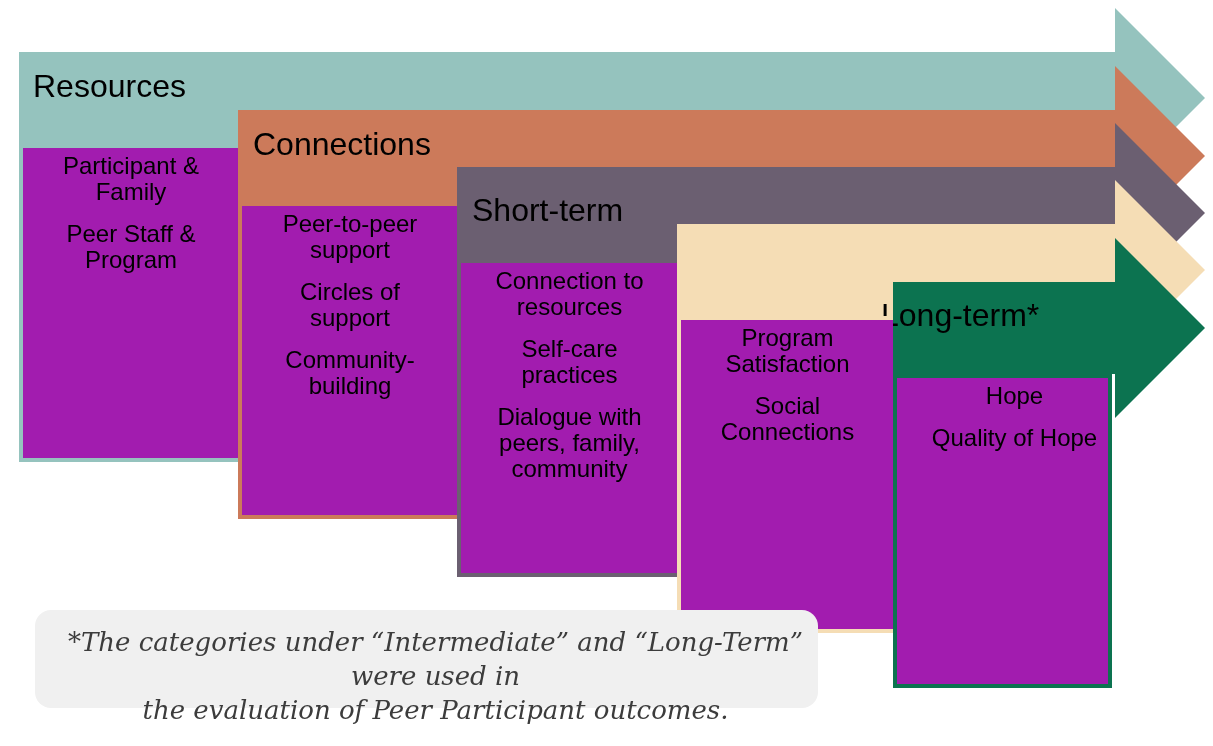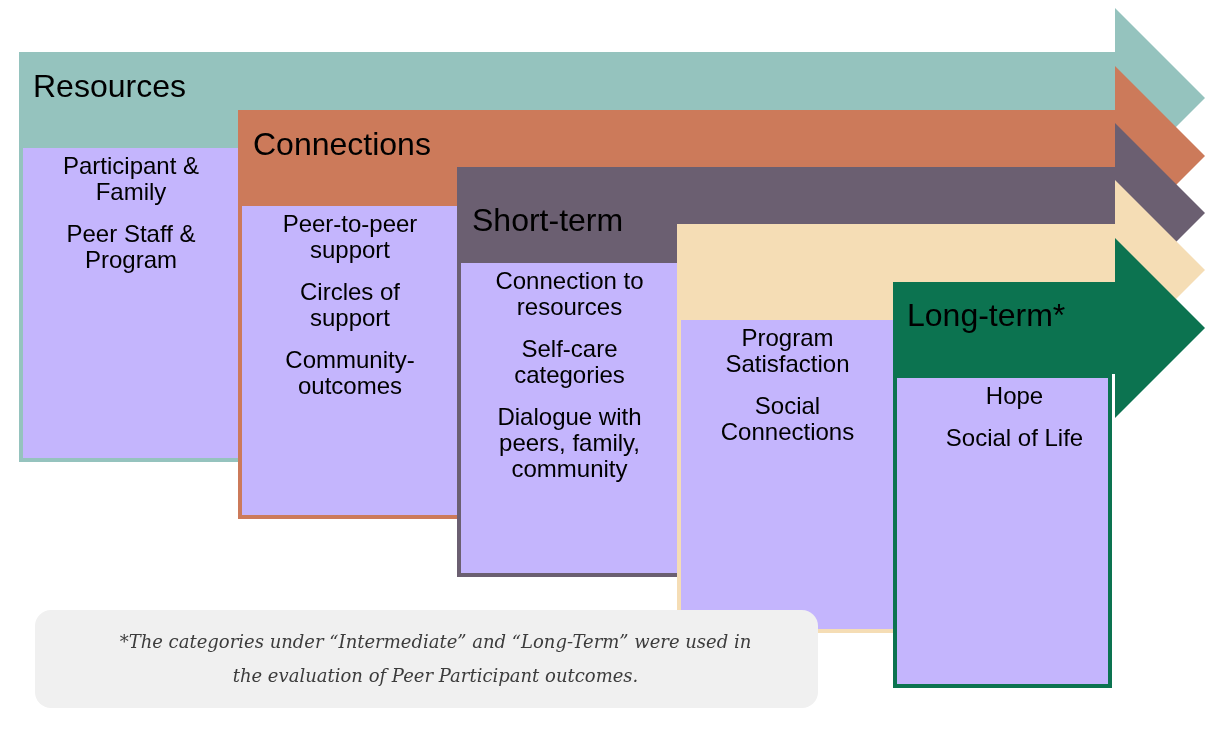--- a/index.html
+++ b/index.html
@@ -15,21 +15,21 @@
   #arrows { position: absolute; left: 0; top: 0; }
   .banner-title {
     position: absolute;
     font-size: 32px;
     line-height: 36px;
     color: #000000;
     white-space: nowrap;
   }
   .list-box {
     position: absolute;
-    background: #c4b5fd;
+    background: #a21caf;
     border: 4px solid #000;
     border-right: none;
     box-sizing: border-box;
     padding: 5px 8px 0 9px;
   }
   .list-box.last { border-right: 4px solid #000; }
   .list-item {
     margin: 0 0 16px 0;
     font-size: 24px;
     line-height: 26px;
@@ -43,79 +43,79 @@
     width: 783px;
     height: 98px;
     border-radius: 16px;
     box-sizing: border-box;
     padding: 15px 10px 0 28px;
   }
   #footnote p {
     margin: 0;
     font-family: "DejaVu Serif", "Liberation Serif", serif;
     font-style: italic;
-    font-size: 18px;
+    font-size: 26px;
     line-height: 34px;
     white-space: pre-line;
   }
 </style>
 </head>
 <body>
 
 <div id="canvas">
 
   <svg id="arrows" width="1213" height="746" viewBox="0 0 1213 746">
     <polygon points="19,52 1115,52 1115,8 1205,98 1115,188 1115,144 19,144" fill="#95C3BE"></polygon>
     <polygon points="238,110 1115,110 1115,66 1205,156 1115,246 1115,202 238,202" fill="#CC7A5A"></polygon>
     <polygon points="457,167 1115,167 1115,123 1205,213 1115,303 1115,259 457,259" fill="#6B5F71"></polygon>
     <polygon points="677,224 1115,224 1115,180 1205,270 1115,360 1115,316 677,316" fill="#F5DDB5"></polygon>
     <polygon points="893,282 1115,282 1115,238 1205,328 1115,418 1115,374 893,374" fill="#0C7350"></polygon>
   </svg>
 
   <div class="banner-title" style="left:33px; top:68px;">Resources</div>
   <div class="banner-title" style="left:253px; top:126px;">Connections</div>
-  <div class="banner-title" style="left:472px; top:202px;">Short-term</div>
-  <div class="banner-title" style="left:907px; top:297px;">Long-term*</div>
+  <div class="banner-title" style="left:472px; top:192px;">Short-term</div>
+  <div class="banner-title" style="left:881px; top:297px;">Long-term*</div>
 
   <div class="list-box" style="left: 19px; top: 144px; width: 219px; height: 318px; border-color: rgb(149, 195, 190);">
     <p class="list-item">Participant &amp;
 Family</p>
     <p class="list-item">Peer Staff &amp;
 Program</p>
   </div>
 
   <div class="list-box" style="left: 238px; top: 202px; width: 219px; height: 317px; border-color: rgb(204, 122, 90);">
     <p class="list-item">Peer-to-peer
 support</p>
     <p class="list-item">Circles of
 support</p>
     <p class="list-item">Community-
-outcomes</p>
+building</p>
   </div>
 
   <div class="list-box" style="left: 457px; top: 259px; width: 220px; height: 318px; border-color: rgb(107, 95, 113);">
     <p class="list-item">Connection to
 resources</p>
     <p class="list-item">Self-care
-categories</p>
+practices</p>
     <p class="list-item">Dialogue with
 peers, family,
 community</p>
   </div>
 
   <div class="list-box" style="left: 677px; top: 316px; width: 216px; height: 317px; border-color: rgb(245, 221, 181);">
     <p class="list-item">Program
 Satisfaction</p>
     <p class="list-item">Social
 Connections</p>
   </div>
 
   <div class="list-box last" style="left: 893px; top: 374px; width: 219px; height: 314px; border-color: rgb(12, 115, 80); padding-left: 32px;">
     <p class="list-item">Hope</p>
-    <p class="list-item">Social of Life</p>
+    <p class="list-item">Quality of Hope</p>
   </div>
 
   <div id="footnote" style="background-color: rgb(240, 240, 240);">
     <p style="color: rgb(60, 60, 60);">*The categories under “Intermediate” and “Long-Term” were used in
 the evaluation of Peer Participant outcomes.</p>
   </div>
 
 </div>
 
 </body></html>

